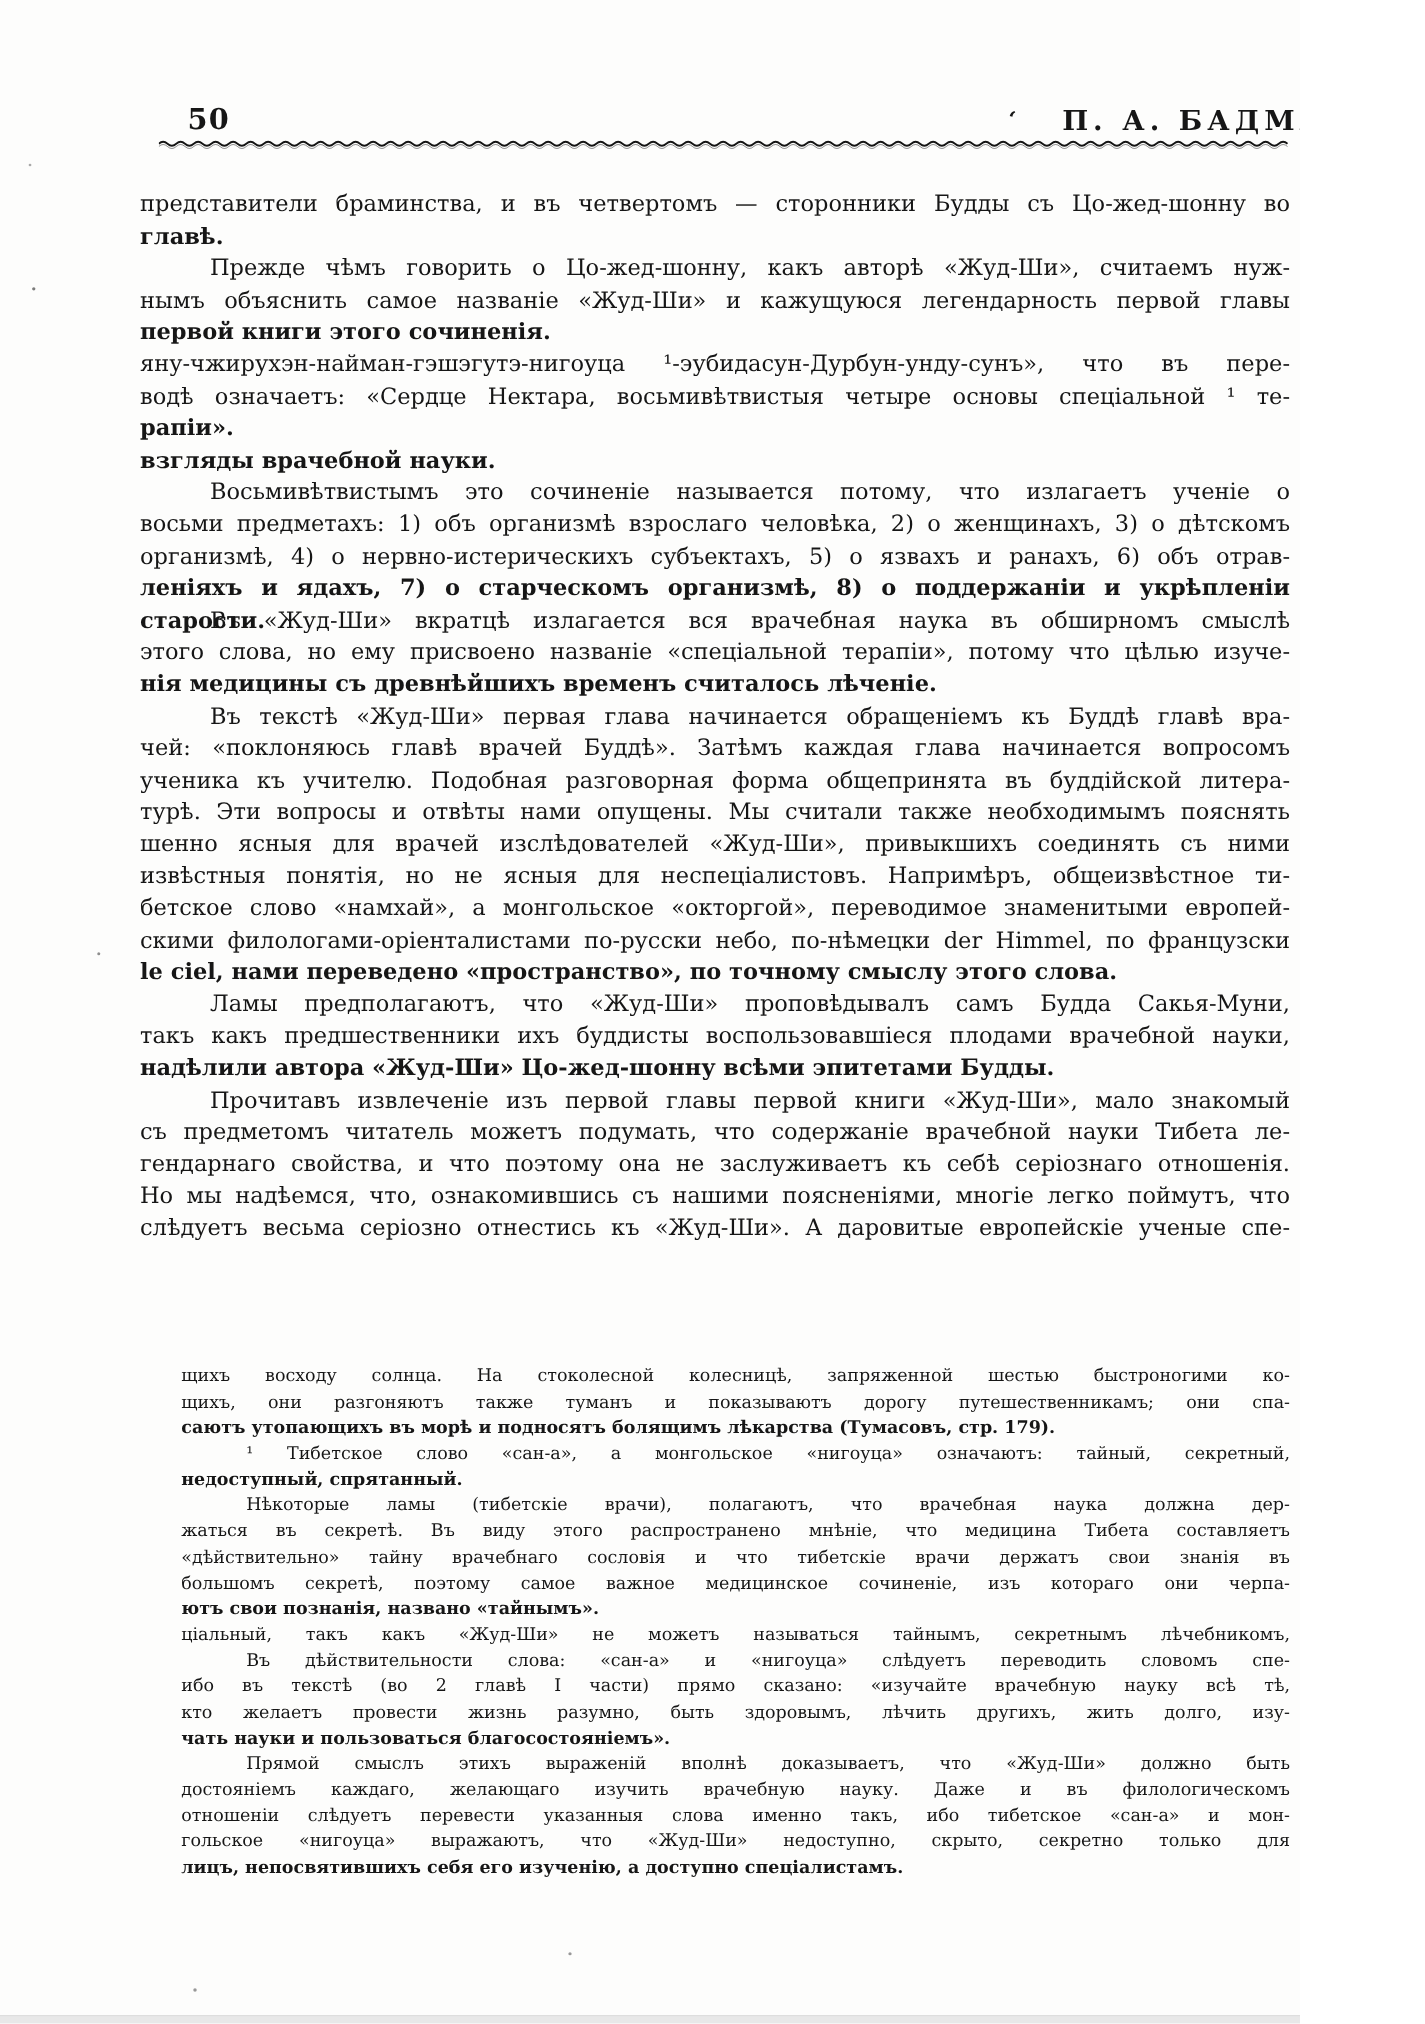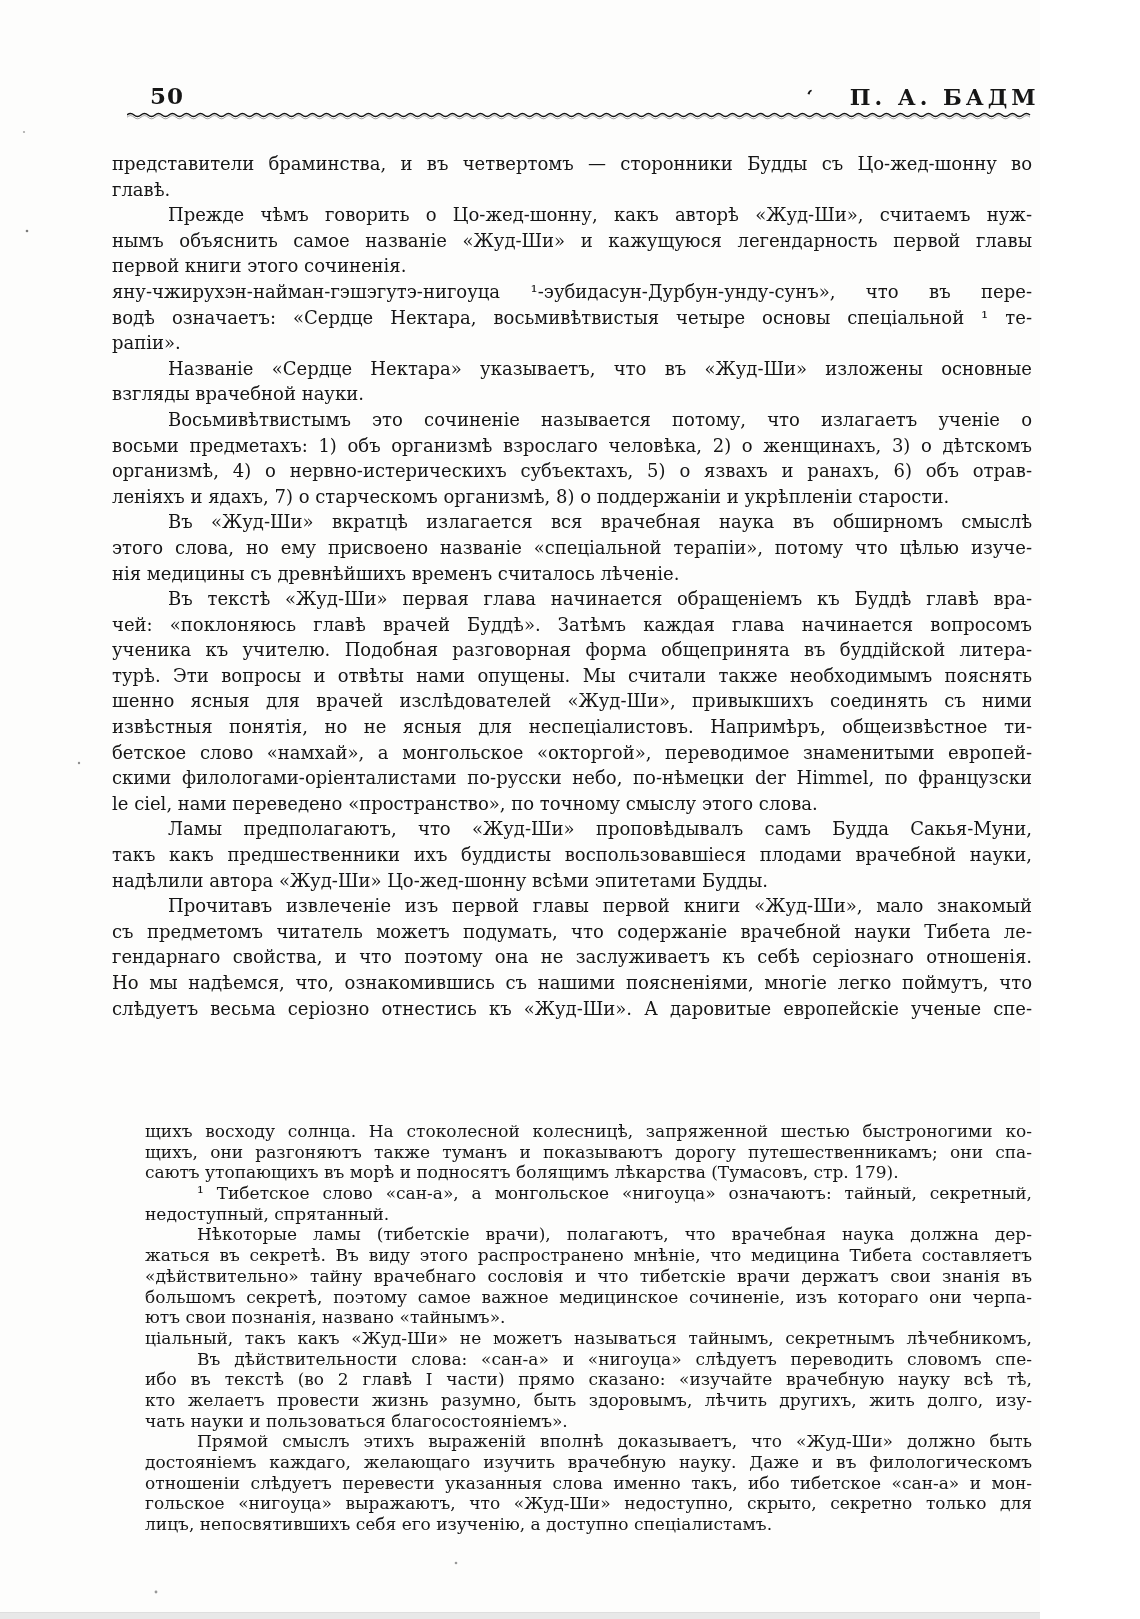--- a/index.html
+++ b/index.html
@@ -27,31 +27,31 @@
     font-size:17px;font-weight:bold;transform:rotate(12deg);
   }
   .wave-rule{position:absolute;left:127px;top:111px;}
   
   .text-block{position:absolute;margin-top:24px;}
   .main{
     left:112px;top:127px;width:920px;
     font-size:18px;line-height:25.6px;
   }
   .foot{
-    left:145px;top:1097px;width:887px;
-    font-size:17px;line-height:20.7px;
+    left:145px;top:1067px;width:887px;
+    font-size:14px;line-height:20.7px;
   }
   .line{
     text-align:justify;
     text-align-last:justify;
     white-space:normal;
   }
   .main .line{height:25.6px;}
   .foot .line{height:20.7px;}
-  .line.end{text-align-last:left;}
+  .line.end{text-align-last:left;font-weight:bold;}
   .main .line.indent{text-indent:56px;}
   .foot .line.indent{text-indent:52px;}
   
   .artifacts{position:absolute;left:0;top:0;pointer-events:none;}
   .bottom-strip{
     position:absolute;left:0;bottom:0;width:1140px;height:6px;
     background:#e8e8e8;border-top:1px solid #dedede;
   }
 </style>
 </head>
@@ -70,21 +70,20 @@
 
   <div class="text-block main">
       <div class="line">представители браминства, и въ четвертомъ — сторонники Будды съ Цо-жед-шонну во</div>
       <div class="line end">главѣ.</div>
       <div class="line indent">Прежде чѣмъ говорить о Цо-жед-шонну, какъ авторѣ «Жуд-Ши», считаемъ нуж-</div>
       <div class="line">нымъ объяснить самое названіе «Жуд-Ши» и кажущуюся легендарность первой главы</div>
       <div class="line end">первой книги этого сочиненія.</div>
       <div class="line">яну-чжирухэн-найман-гэшэгутэ-нигоуца ¹-эубидасун-Дурбун-унду-сунъ», что въ пере-</div>
       <div class="line">водѣ означаетъ: «Сердце Нектара, восьмивѣтвистыя четыре основы спеціальной ¹ те-</div>
       <div class="line end">рапіи».</div>
-      <div class="line indent">Названіе «Сердце Нектара» указываетъ, что въ «Жуд-Ши» изложены основные</div>
       <div class="line end">взгляды врачебной науки.</div>
       <div class="line indent">Восьмивѣтвистымъ  это сочиненіе называется потому, что излагаетъ ученіе о</div>
       <div class="line">восьми предметахъ: 1) объ организмѣ взрослаго человѣка, 2) о женщинахъ, 3) о дѣтскомъ</div>
       <div class="line">организмѣ, 4) о нервно-истерическихъ субъектахъ, 5) о язвахъ и ранахъ, 6) объ отрав-</div>
       <div class="line end">леніяхъ и ядахъ, 7) о старческомъ организмѣ, 8) о поддержаніи и укрѣпленіи старости.</div>
       <div class="line indent">Въ «Жуд-Ши» вкратцѣ излагается вся врачебная наука въ обширномъ смыслѣ</div>
       <div class="line">этого слова, но ему присвоено названіе «спеціальной терапіи», потому что цѣлью изуче-</div>
       <div class="line end">нія медицины съ древнѣйшихъ временъ считалось лѣченіе.</div>
       <div class="line indent">Въ текстѣ «Жуд-Ши» первая глава начинается обращеніемъ къ Буддѣ главѣ вра-</div>
       <div class="line">чей: «поклоняюсь главѣ врачей Буддѣ». Затѣмъ каждая глава начинается вопросомъ</div>

